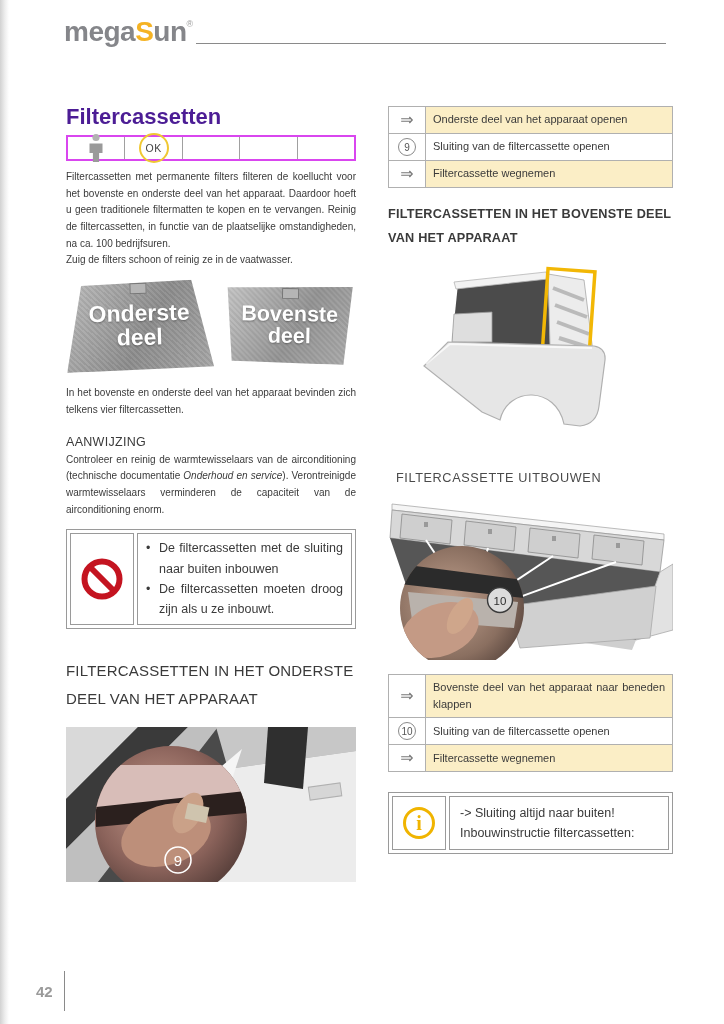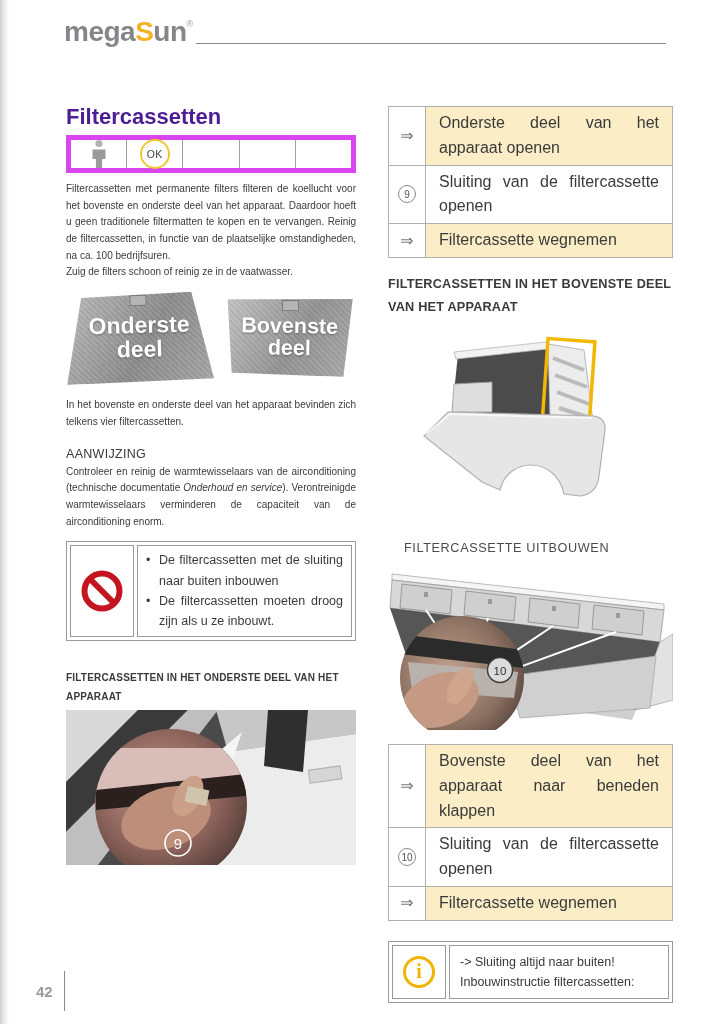--- a/index.html
+++ b/index.html
@@ -15,21 +15,21 @@
   .logo .accent { color:#f5b324; }
   .logo .reg { font-size:9px; vertical-align:14px; color:#9a9a9a; font-weight:400; }
   .head-rule { flex:1; height:1px; background:#8a8a8a; margin-bottom:2px; margin-left:3px; }
 
   
   .col-left  { position:absolute; left:66px;  top:104px; width:290px; }
   .col-right { position:absolute; left:388px; top:106px; width:285px; }
 
   .title { color:#4c1d95; font-size:22px; font-weight:700; margin-bottom:5px; }
 
-  .pict-strip { display:flex; border:5px solid #d946ef; height:38px; background:#fff; }
+  .pict-strip { display:flex; border:2px solid #d946ef; height:26px; background:#fff; }
   .pict-cell { flex:1; border-right:1px solid #a0a0a0; display:flex; align-items:center; justify-content:center; }
   .pict-cell:last-child { border-right:none; }
   .ok-badge { width:30px; height:30px; border:2px solid #f0c832; border-radius:50%;
               display:flex; align-items:center; justify-content:center;
               font-size:10.5px; color:#444; letter-spacing:0.5px; }
 
   .para { font-size:10px; line-height:1.67; text-align:justify; margin-top:8px; }
   .para.tight { margin-top:0; }
 
   .filters-row { display:flex; gap:10px; align-items:flex-start; margin:12px 0 4px; height:96px; }
@@ -51,37 +51,37 @@
 
   .note-head { font-size:12.5px; margin:16px 0 3px; letter-spacing:0.3px; }
 
   .warn-box { border:1px solid #9a9a9a; padding:3px; display:flex; gap:3px; margin-top:11px; background:#fff; }
   .warn-icon-cell { border:1px solid #9a9a9a; width:64px; display:flex; align-items:center; justify-content:center; }
   .warn-text-cell { border:1px solid #9a9a9a; flex:1; padding:4px 8px 5px; font-size:12.5px; line-height:1.62; }
   .bullet { display:flex; text-align:justify; }
   .bullet .dot { width:13px; flex:0 0 13px; }
   .bullet .txt { flex:1; }
 
-  .section-head { font-weight:700; font-size:10px; line-height:1.85; margin-top:28px; margin-bottom:4px; letter-spacing:0.2px; }
+  .section-head { font-weight:400; font-size:15px; line-height:1.85; margin-top:28px; margin-bottom:14px; letter-spacing:0.2px; }
 
   .photo-frame { width:290px; height:155px; overflow:hidden; }
 
   
   .steps { border:1px solid #b0b0b0; border-bottom:none; }
   .step-row { display:flex; border-bottom:1px solid #b0b0b0; min-height:27px; background:#fff; }
   .step-icon { width:37px; flex:0 0 37px; display:flex; align-items:center; justify-content:center;
                border-right:1px solid #b0b0b0; background:#fff; }
-  .step-label { flex:1; padding:4px 13px; font-size:16px; line-height:1.55; display:flex; align-items:center; text-align:justify; }
+  .step-label { flex:1; padding:4px 7px; font-size:11px; line-height:1.55; display:flex; align-items:center; text-align:justify; }
   .hl { background:#fbeec6; }
   .arrow-glyph { color:#7a7a7a; font-size:16px; line-height:1; }
   .circ-num { width:18px; height:18px; border:1px solid #8a8a8a; border-radius:50%;
               font-size:10px; color:#555; display:flex; align-items:center; justify-content:center; }
 
   .head-bold { font-weight:700; font-size:12.7px; line-height:1.85; margin:15px 0 4px; letter-spacing:0.2px; }
-  .head-reg  { font-size:12.7px; letter-spacing:0.6px; margin:13px 16px 3px; color:#4a4a4a; }
+  .head-reg  { font-size:12.7px; letter-spacing:0.6px; margin:13px 8px 3px; color:#4a4a4a; }
 
   .diagram-frame { width:285px; }
 
   .info-box { border:1px solid #9a9a9a; padding:3px; display:flex; gap:3px; margin-top:20px; background:#fff; }
   .info-icon-cell { border:1px solid #9a9a9a; width:54px; display:flex; align-items:center; justify-content:center; padding:6px 0; }
   .info-text-cell { border:1px solid #9a9a9a; flex:1; padding:6px 10px; font-size:12.5px; line-height:1.6; }
   .info-glyph { width:32px; height:32px; border:3px solid #f0b400; border-radius:50%;
                 display:flex; align-items:center; justify-content:center;
                 color:#f0b400; font-weight:700; font-size:20px; font-family:"Liberation Serif", serif; }
 

